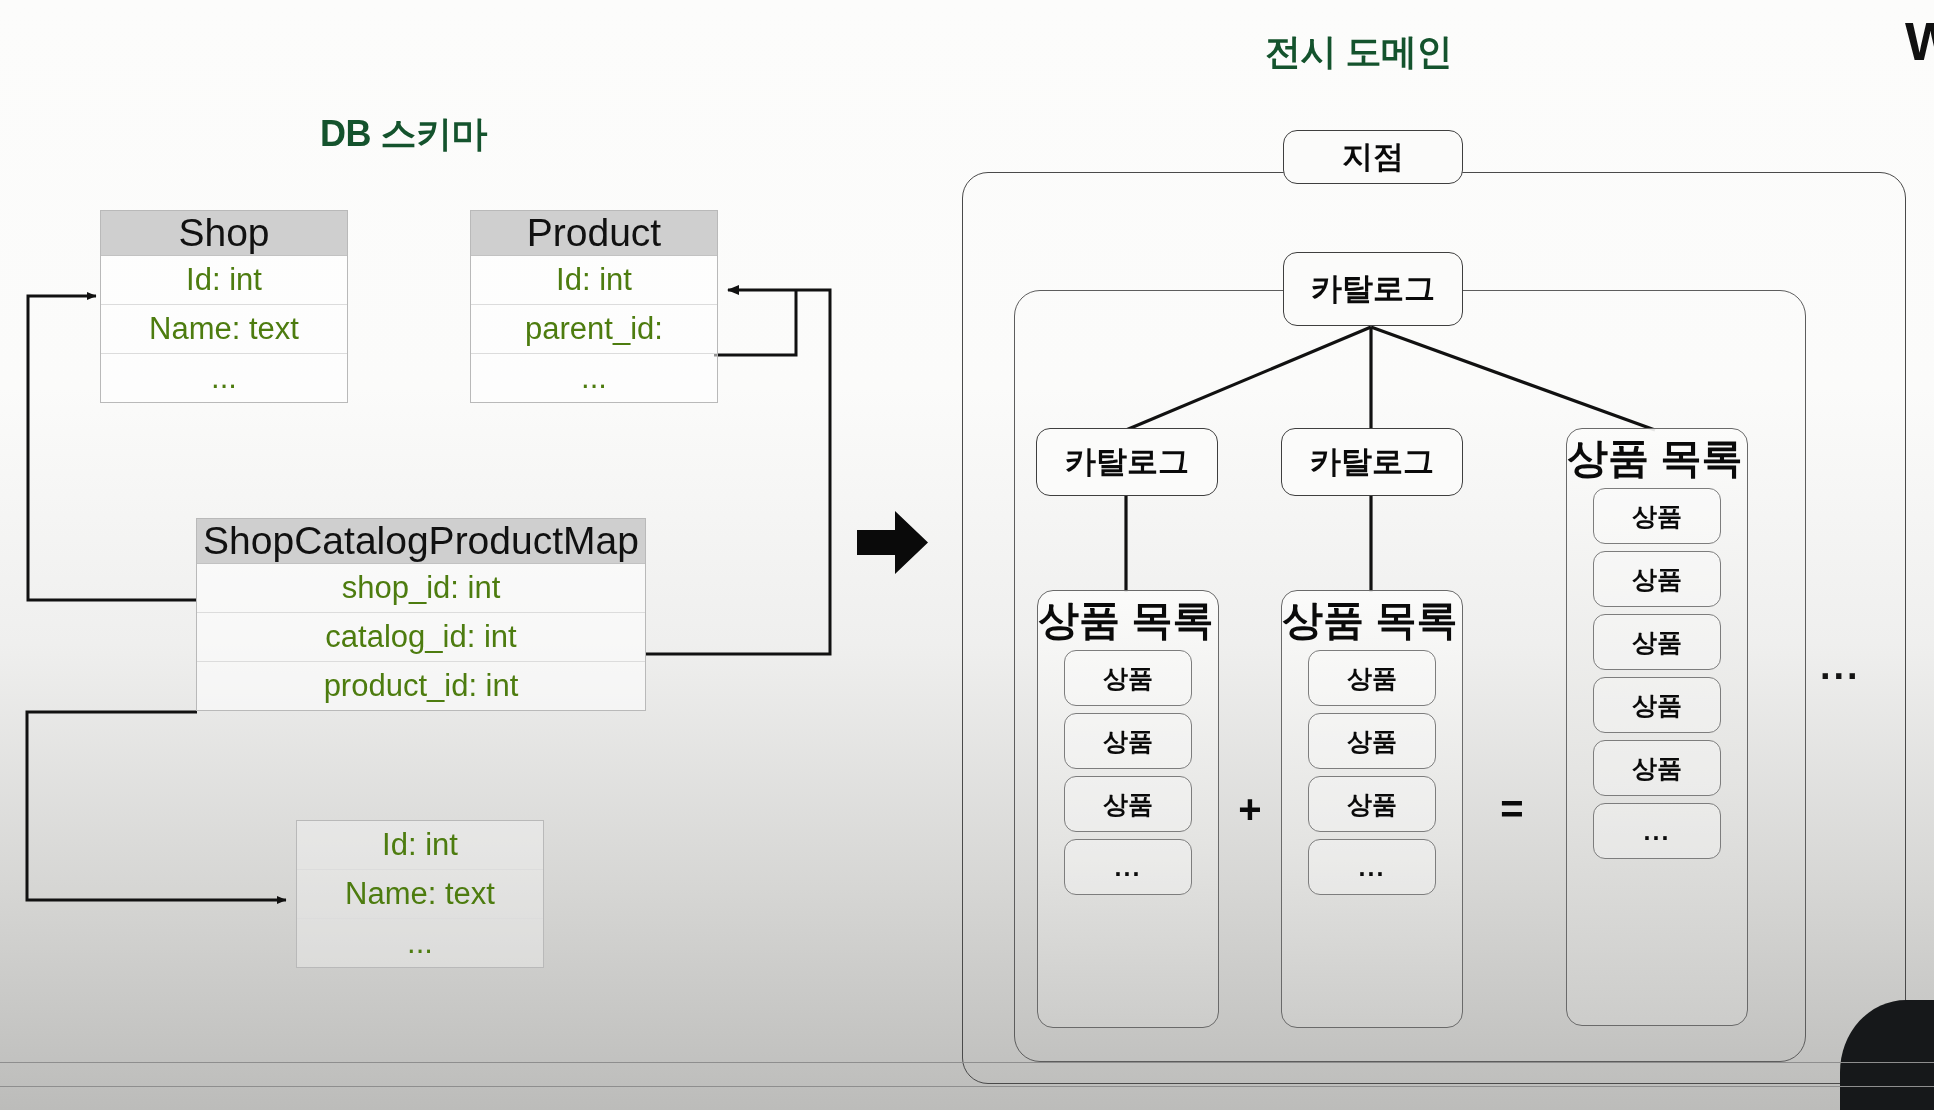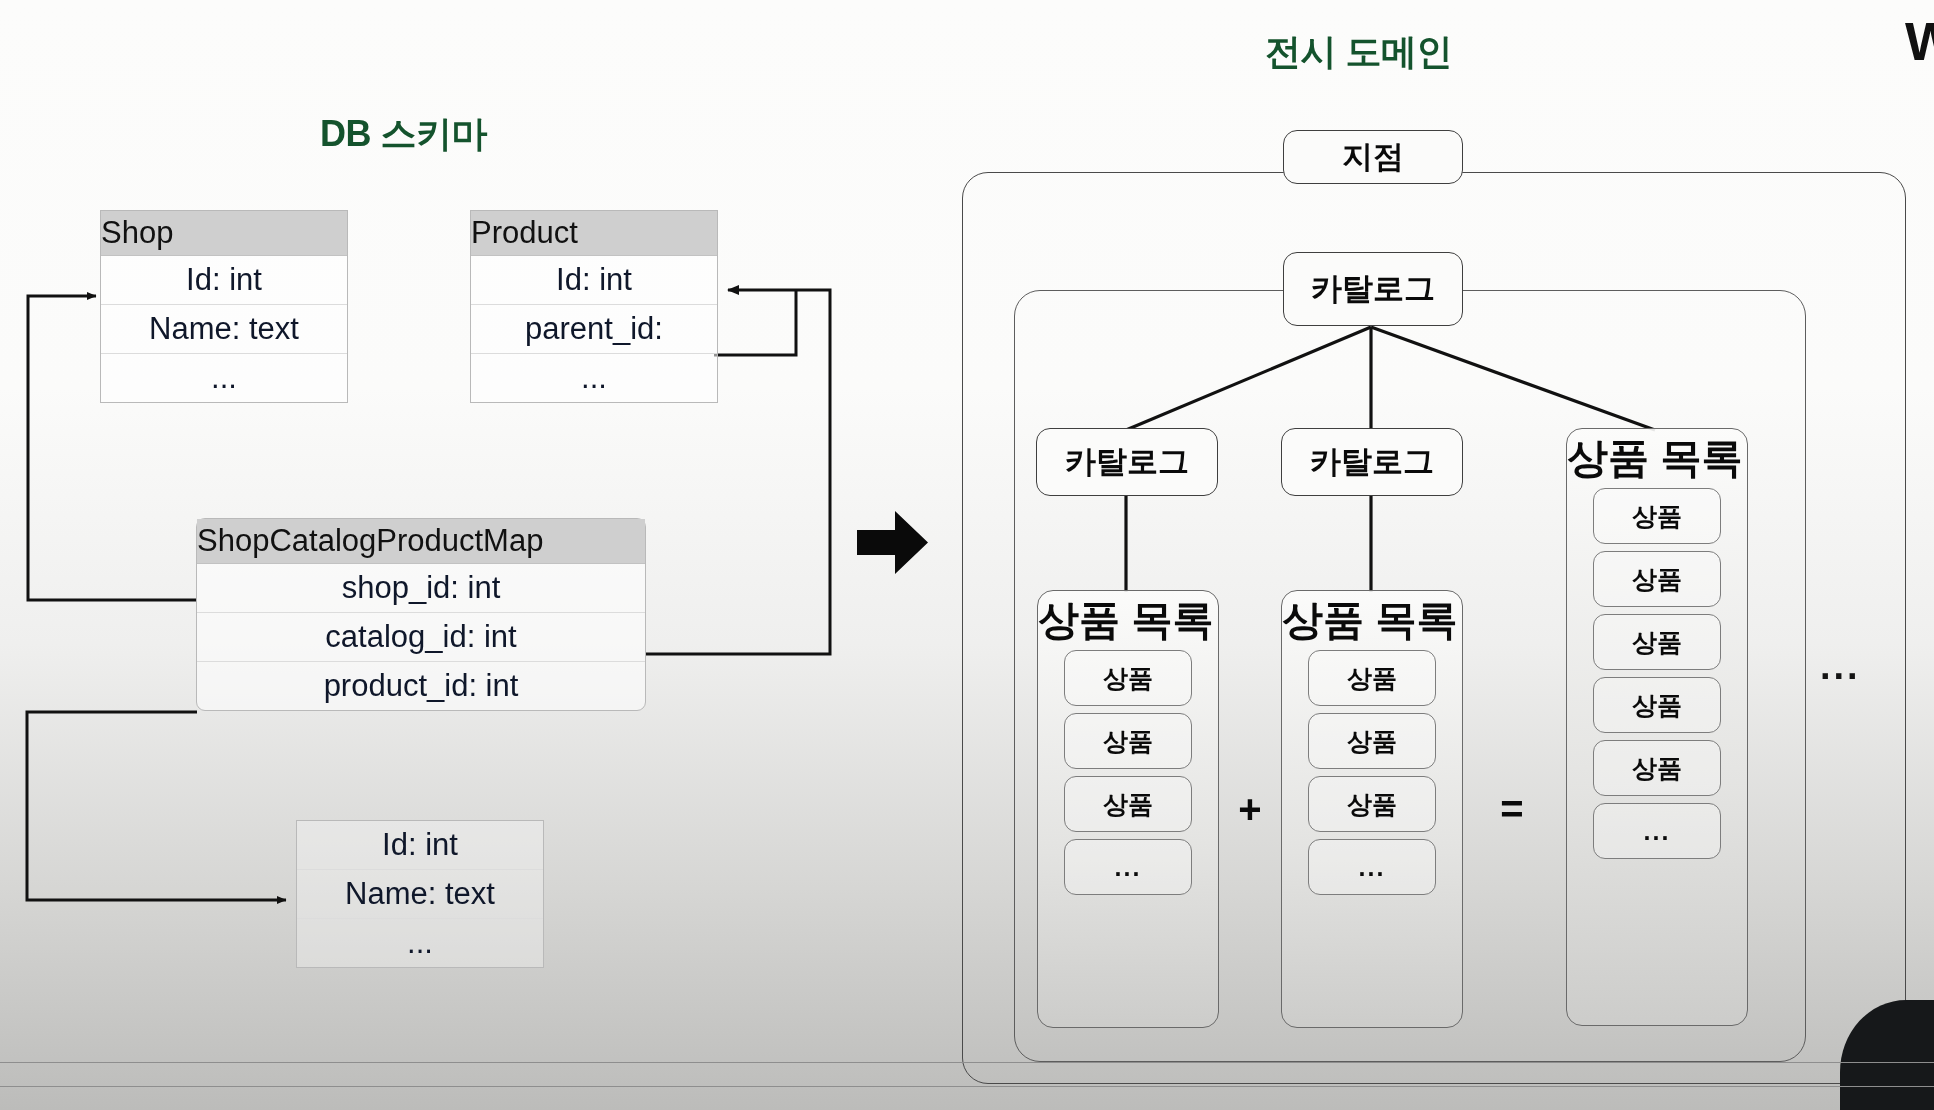--- a/index.html
+++ b/index.html
@@ -33,38 +33,38 @@
 
   
   .entity {
     position: absolute;
     border: 1px solid #b9b9b9;
     box-sizing: border-box;
     background: rgba(255,255,255,0.55);
   }
   .entity .ent-head {
     background: #cfcfcf;
-    text-align: left;
-    font-size: 31px;
+    text-align: center;
+    font-size: 39px;
     line-height: 44px;
     height: 44px;
     color: #111;
     border-bottom: 1px solid #c2c2c2;
     white-space: nowrap;
     overflow: hidden;
   }
   .entity .ent-row {
     text-align: center;
     font-size: 31px;
     line-height: 48px;
     height: 48px;
     border-bottom: 1px solid #dcdcdc;
     white-space: nowrap;
     overflow: hidden;
-    color: #0f172a;
+    color: #4d7c0f;
   }
   .entity .ent-row:last-child { border-bottom: none; }
 
   .entity.shade .ent-head { background: #c0c0c0; }
   .entity.shade { background: rgba(255,255,255,0.30); }
 
   
   #wires {
     position: absolute;
     left: 0; top: 0;
@@ -214,21 +214,21 @@
     <div class="ent-row">...</div>
   </div>
 
   <div class="entity" style="left:470px; top:210px; width:248px;">
     <div class="ent-head">Product</div>
     <div class="ent-row">Id: int</div>
     <div class="ent-row">parent_id:</div>
     <div class="ent-row">...</div>
   </div>
 
-  <div class="entity" style="left:196px; top:518px; width:450px;border-radius:9px;">
+  <div class="entity" style="left:196px; top:518px; width:450px;">
     <div class="ent-head">ShopCatalogProductMap</div>
     <div class="ent-row">shop_id: int</div>
     <div class="ent-row">catalog_id: int</div>
     <div class="ent-row">product_id: int</div>
   </div>
 
   <div class="entity shade" style="left:296px; top:820px; width:248px;">
     <div class="ent-row">Id: int</div>
     <div class="ent-row">Name: text</div>
     <div class="ent-row">...</div>

